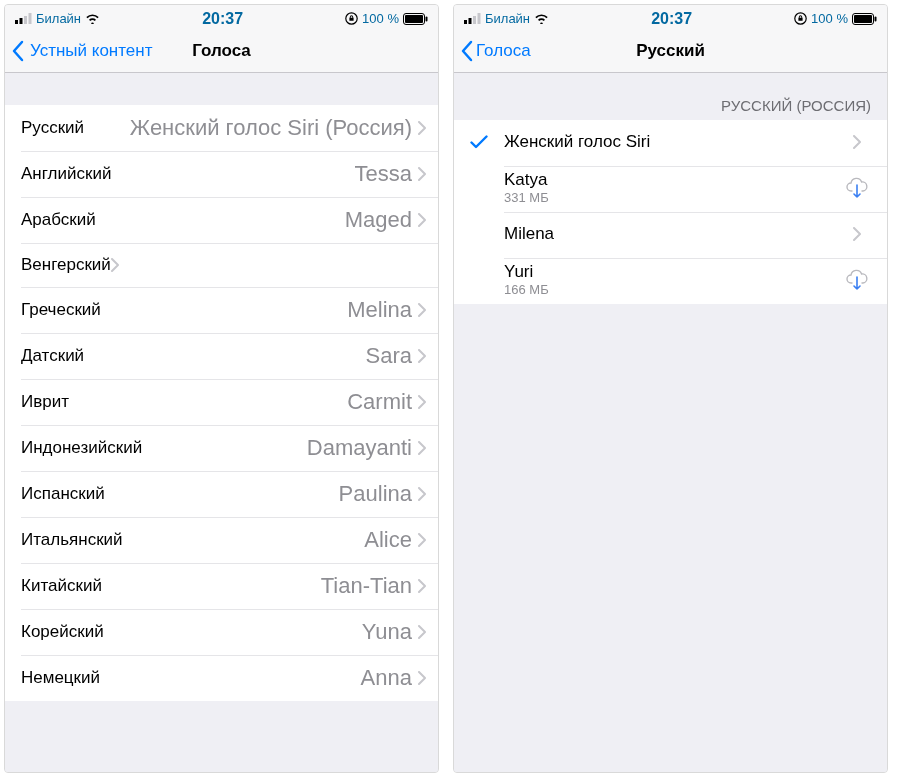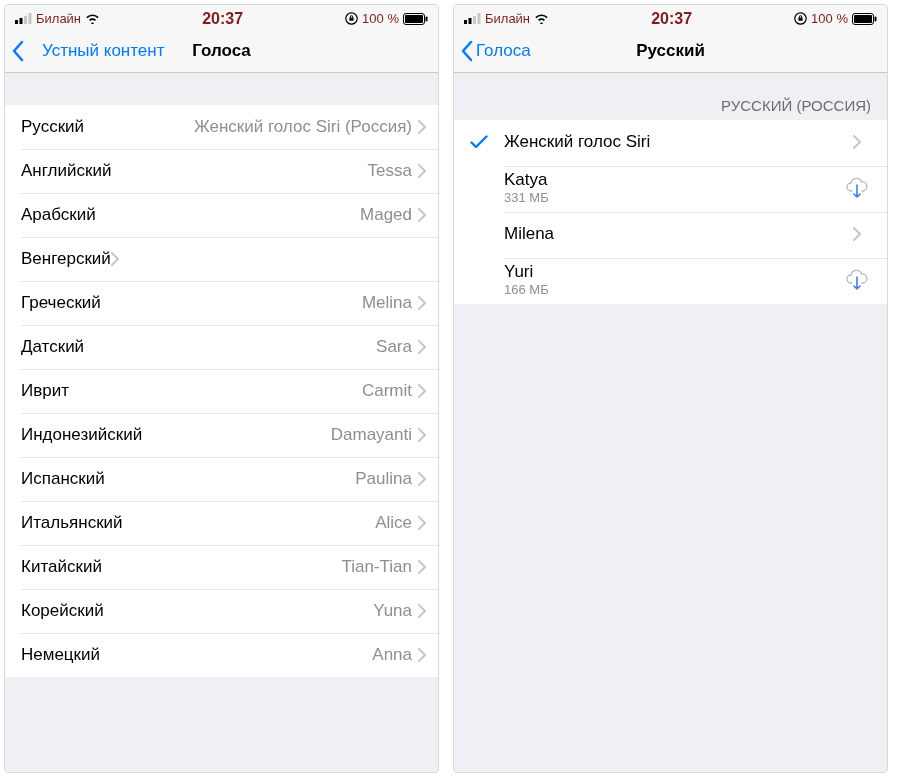--- a/index.html
+++ b/index.html
@@ -23,21 +23,21 @@
     flex-direction: column;
   }
   .statusbar {
     height: 24px;
     padding: 3px 10px 0 10px;
     display: flex;
     align-items: center;
     justify-content: space-between;
     font-size: 13px;
     font-weight: 500;
-    color: #7f1d1d;
+    color: #0369a1;
     background: #f7f7f8;
   }
   .sb-left, .sb-right { display: flex; align-items: center; gap: 4px; }
   .sb-center { font-weight: 600; font-size: 16px;}
   .navbar {
     height: 44px;
     background: #f7f7f8;
     border-bottom: 1px solid #c8c7cc;
     position: relative;
     display: flex;
@@ -86,21 +86,21 @@
     right: 0;
     top: 0;
     height: 1px;
     background: #e5e5e8;
   }
   .row .label { color: #000; flex: 0 0 auto; }
   .row .value {
     flex: 1;
     text-align: right;
     color: #8e8e93;
-    font-size: 17px;
+    font-size: 22px;
     padding-right: 6px;
     white-space: nowrap;
     overflow: hidden;
     text-overflow: ellipsis;
   }
   .chevron {
     color: #c7c7cc;
     flex: 0 0 auto;
   }
   .section-header {
@@ -176,21 +176,21 @@
           <rect x="22.5" y="3.5" width="2" height="5" rx="1" fill="#000"></rect>
         </svg>
     </div>
   </div>
 
   <div class="navbar">
     <div class="nav-back">
       <svg width="13" height="22" viewBox="0 0 13 22">
           <path d="M11 2L3 11l8 9" fill="none" stroke="#007aff" stroke-width="2.5" stroke-linecap="round" stroke-linejoin="round"></path>
         </svg>
-      <span style="margin-left:18px">Устный контент</span>
+      <span style="margin-left:6px">Устный контент</span>
     </div>
     <div class="nav-title">Голоса</div>
   </div>
 
   <div class="content">
     <div class="spacer-top"></div>
     <div class="list" id="lang-list">
         <div class="row">
           <span class="label">Русский</span>
           <span class="value">Женский голос Siri (Россия)</span>

